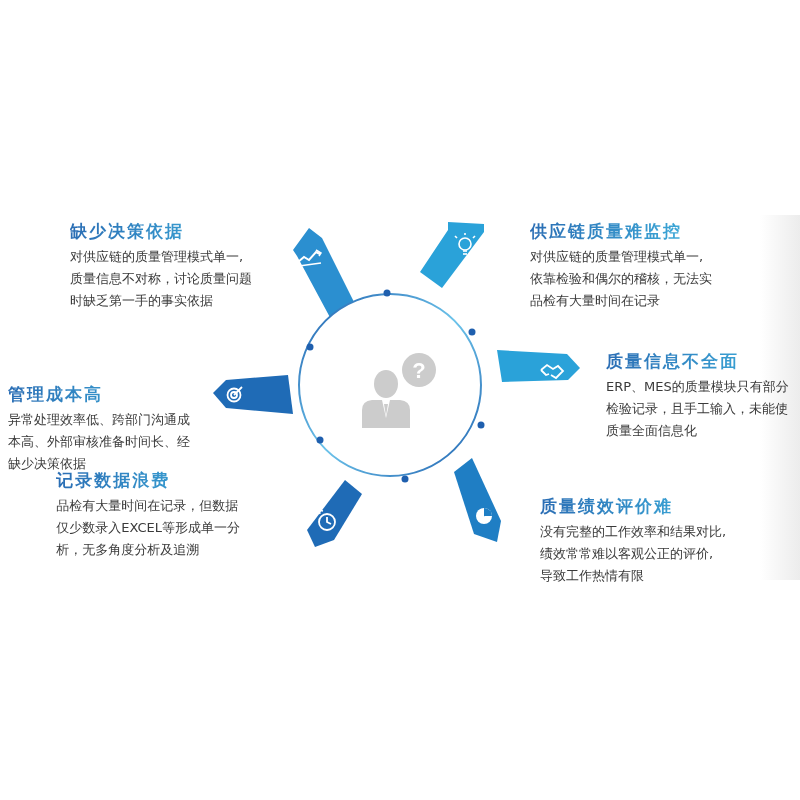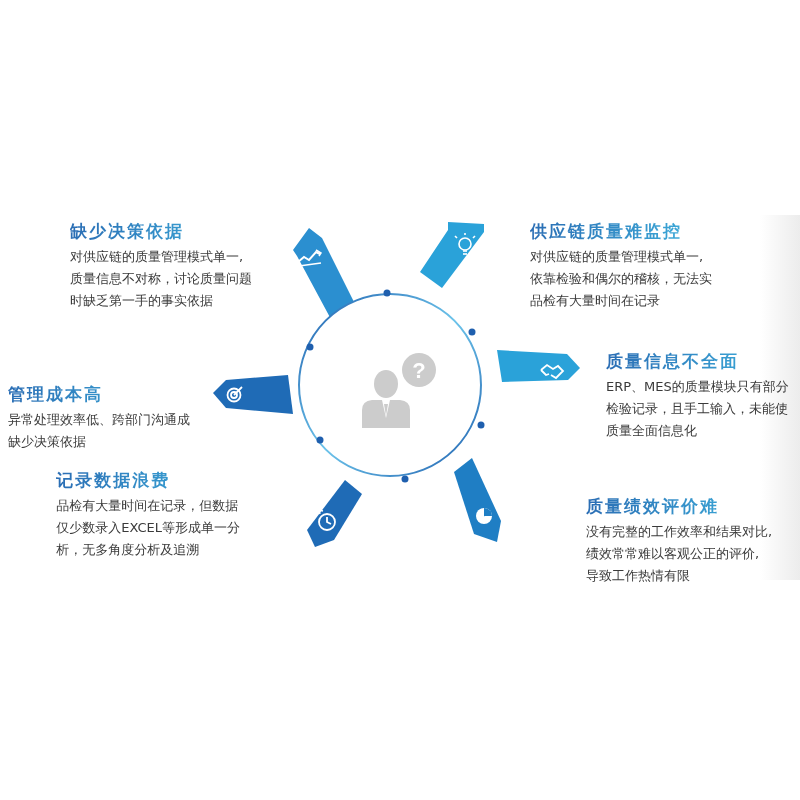--- a/index.html
+++ b/index.html
@@ -118,35 +118,36 @@
 <div class="block right" style="left:530px; top:219px;">
   <div class="title">供应链质量难监控</div>
   <div class="line">对供应链的质量管理模式单一,</div>
   <div class="line">依靠检验和偶尔的稽核，无法实</div>
   <div class="line">品检有大量时间在记录</div>
 </div>
 
 <div class="block left" style="right:610px; top:382px;">
   <div class="title">管理成本高</div>
   <div class="line">异常处理效率低、跨部门沟通成</div>
+  <div class="line">本高、外部审核准备时间长、经</div>
   <div class="line">缺少决策依据</div>
 </div>
 
 <div class="block right" style="left:606px; top:349px;">
   <div class="title">质量信息不全面</div>
   <div class="line">ERP、MES的质量模块只有部分</div>
   <div class="line">检验记录，且手工输入，未能使</div>
   <div class="line">质量全面信息化</div>
 </div>
 
 <div class="block left" style="right:560px; top:468px;">
   <div class="title">记录数据浪费</div>
   <div class="line">品检有大量时间在记录，但数据</div>
   <div class="line">仅少数录入EXCEL等形成单一分</div>
   <div class="line">析，无多角度分析及追溯</div>
 </div>
 
-<div class="block right" style="left:540px; top:494px;margin-left:46px;">
+<div class="block right" style="left:540px; top:494px;">
   <div class="title">质量绩效评价难</div>
   <div class="line">没有完整的工作效率和结果对比,</div>
   <div class="line">绩效常常难以客观公正的评价,</div>
   <div class="line">导致工作热情有限</div>
 </div>
 
 </body></html>

